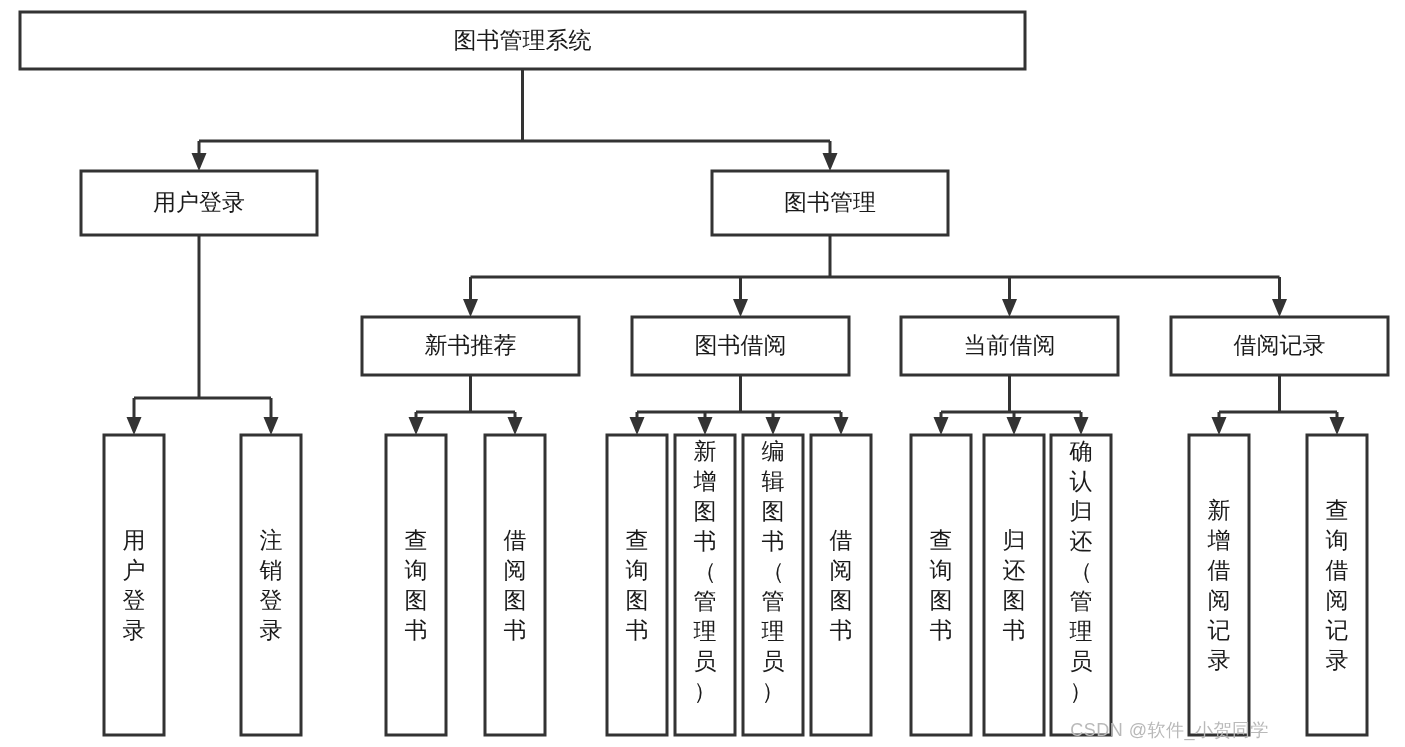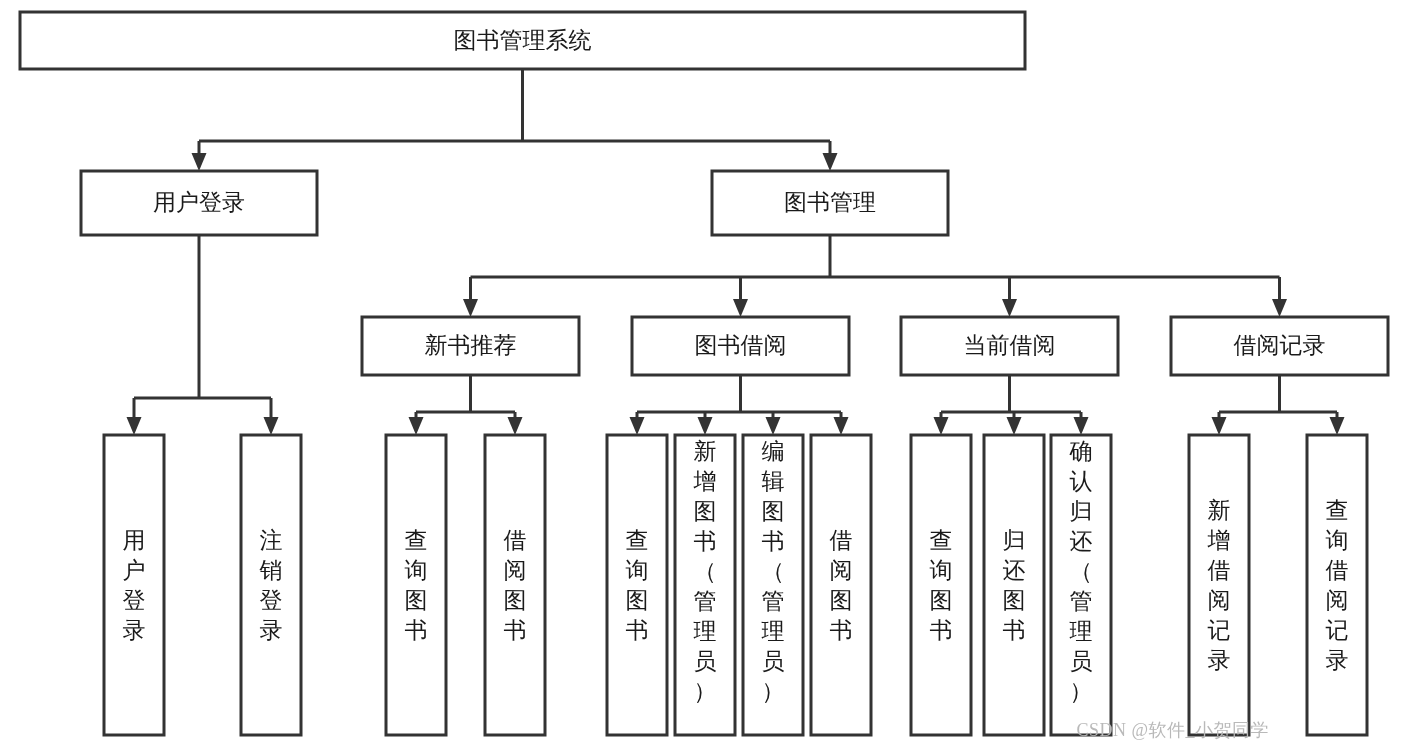--- a/index.html
+++ b/index.html
@@ -53,21 +53,21 @@
   .node-label-v {
     font-family: "Liberation Sans", "DejaVu Sans", sans-serif;
     font-size: 23px;
     fill: #1a1a1a;
     text-anchor: middle;
   }
   .watermark-text {
     position: absolute;
     right: 8px;
     bottom: 5px;
-    font-family: Liberation Serif, serif;
+    font-family: Liberation Sans, sans-serif;
     font-size: 18px;
     color: #b9b9b9;
     white-space: nowrap;
     letter-spacing: 0.5px;
     user-select: none;
   }
 </style>
 </head>
 <body>
 

